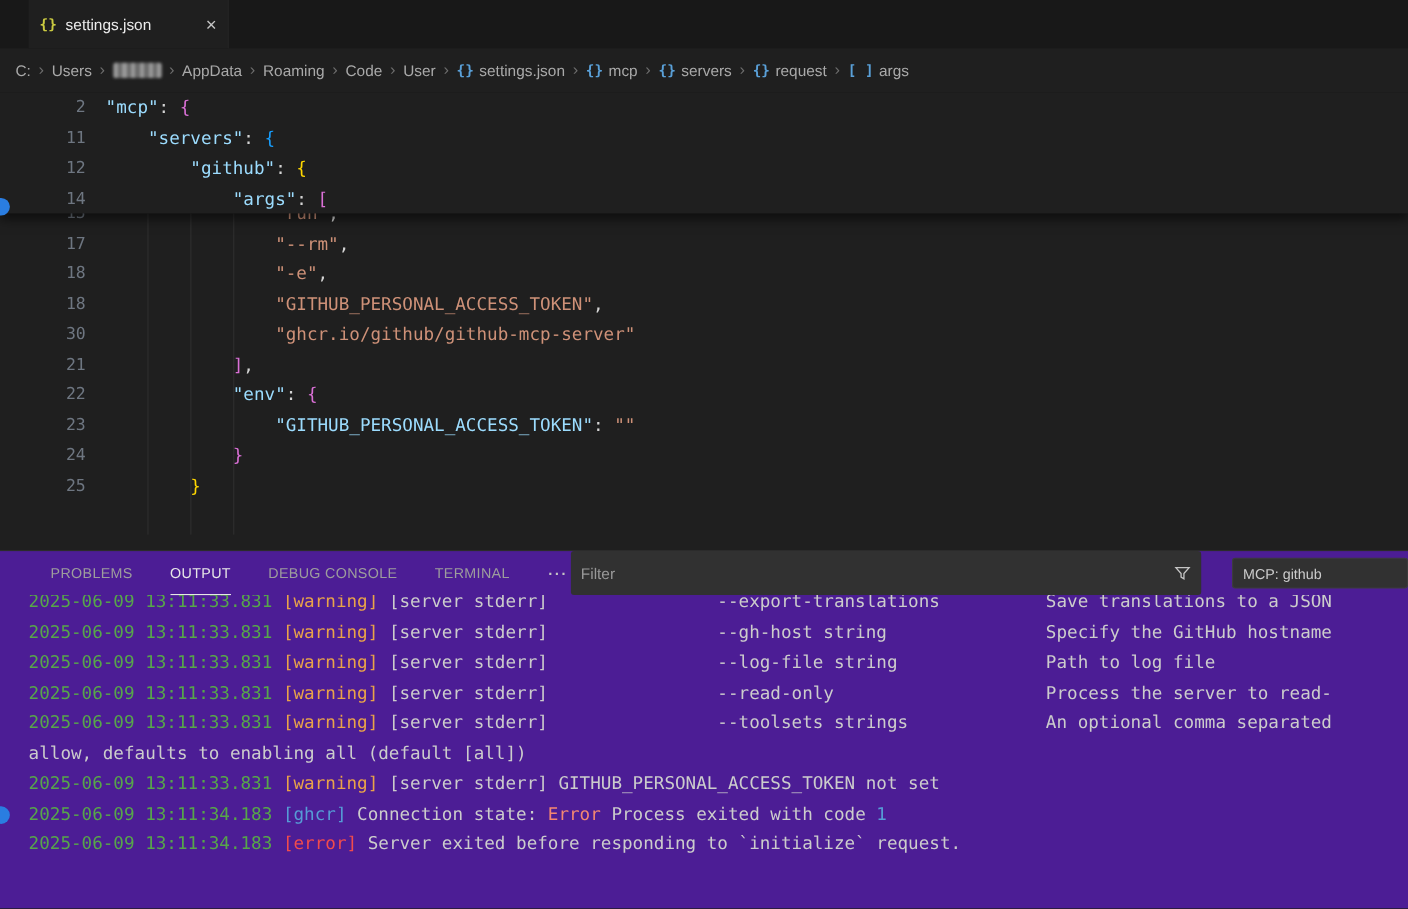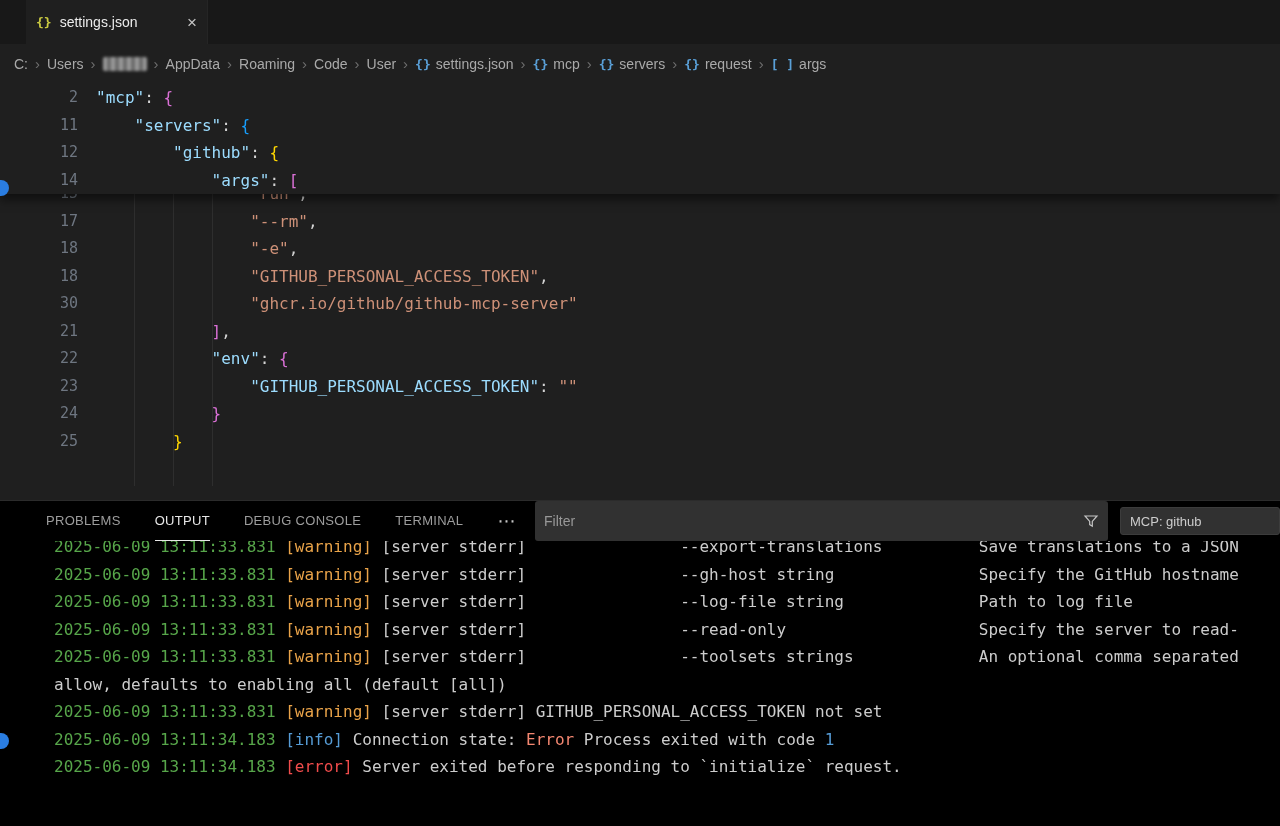--- a/index.html
+++ b/index.html
@@ -36,39 +36,39 @@
           box-shadow:0 6px 9px rgba(0,0,0,.5)}
   .guide{position:absolute;width:1px;top:110px;height:292px;background:rgba(255,255,255,.07);z-index:2}
 
   
   .c-key{color:#9cdcfe}.c-str{color:#ce9178}.c-p{color:#d4d4d4}
   .c-b1{color:#ffd700}.c-b2{color:#da70d6}.c-b3{color:#179fff}
   .c-def{color:#cccccc}.c-ts{color:#57a64a}.c-warn{color:#e9a349}
   .c-err{color:#f14c4c}.c-errw{color:#f48771}.c-info{color:#569cd6}.c-num{color:#569cd6}
 
   
-  .panel{position:absolute;top:500px;left:0;width:1280px;height:326px;background:#000000;
+  .panel{position:absolute;top:500px;left:0;width:1280px;height:326px;background:#4c1d95;
          border-top:1px solid #2b2b2b}
   .panel-header{height:40px;display:flex;align-items:center;padding-left:46px}
   .ptabs{display:flex;align-items:stretch;height:100%;gap:34px}
   .ptab{font-size:13px;color:#9d9d9d;letter-spacing:.3px;display:flex;align-items:center;
         border-bottom:1px solid transparent;cursor:pointer}
   .ptab.active{color:#e7e7e7;border-bottom-color:#e7e7e7}
   .more{color:#c5c5c5;font-size:18px;margin-left:34px;cursor:pointer;align-self:center}
   .filter{margin-left:auto;width:573px;height:40px;background:#313131;border-radius:3px;
           display:flex;align-items:center;padding:16px 9px;gap:8px;flex:none}
   .filter input{flex:1;background:transparent;border:0;outline:0;color:#cccccc;font-size:14px;
                 font-family:"Liberation Sans",sans-serif}
   .filter input::placeholder{color:#989898}
   .funnel{flex:none;display:flex}
   .channel{width:160px;height:28px;background:#313131;border:1px solid #3c3c3c;border-radius:3px;
            color:#cccccc;font-size:13px;display:flex;align-items:center;padding:0 9px;
-           margin-left:12px;flex:none;white-space:nowrap;overflow:hidden;cursor:pointer}
+           margin-left:28px;flex:none;white-space:nowrap;overflow:hidden;cursor:pointer}
   .panel-body{position:absolute;top:40px;left:0;right:0;bottom:0;overflow:hidden}
-  .obody{margin-top:-8px;padding-left:54px}
+  .obody{margin-top:-8px;padding-left:26px}
   .orow{height:27.5px;line-height:27.5px;font-size:16px;font-family:"DejaVu Sans Mono",monospace;
         white-space:pre;color:#cccccc}
 
   
   .dot{position:absolute;left:-7px;width:16px;height:16px;border-radius:50%;background:#2a7de1;z-index:10}
 </style>
 </head>
 <body>
 
 <div class="app">
@@ -177,25 +177,25 @@
           </svg>
         </span>
       </div>
       <div class="channel">MCP: github</div>
     </div>
     <div class="panel-body">
       <div class="obody" id="output-body">
           <div class="orow"><span class="c-ts">2025-06-09 13:11:33.831</span><span class="c-def"> </span><span class="c-warn">[warning]</span><span class="c-def"> [server stderr]</span><span class="c-def">                --export-translations          Save translations to a JSON</span></div>
           <div class="orow"><span class="c-ts">2025-06-09 13:11:33.831</span><span class="c-def"> </span><span class="c-warn">[warning]</span><span class="c-def"> [server stderr]</span><span class="c-def">                --gh-host string               Specify the GitHub hostname</span></div>
           <div class="orow"><span class="c-ts">2025-06-09 13:11:33.831</span><span class="c-def"> </span><span class="c-warn">[warning]</span><span class="c-def"> [server stderr]</span><span class="c-def">                --log-file string              Path to log file</span></div>
-          <div class="orow"><span class="c-ts">2025-06-09 13:11:33.831</span><span class="c-def"> </span><span class="c-warn">[warning]</span><span class="c-def"> [server stderr]</span><span class="c-def">                --read-only                    Specify the server to read-</span></div>
+          <div class="orow"><span class="c-ts">2025-06-09 13:11:33.831</span><span class="c-def"> </span><span class="c-warn">[warning]</span><span class="c-def"> [server stderr]</span><span class="c-def">                --read-only                    Process the server to read-</span></div>
           <div class="orow"><span class="c-ts">2025-06-09 13:11:33.831</span><span class="c-def"> </span><span class="c-warn">[warning]</span><span class="c-def"> [server stderr]</span><span class="c-def">                --toolsets strings             An optional comma separated</span></div>
           <div class="orow"><span class="c-def">allow, defaults to enabling all (default [all])</span></div>
           <div class="orow"><span class="c-ts">2025-06-09 13:11:33.831</span><span class="c-def"> </span><span class="c-warn">[warning]</span><span class="c-def"> [server stderr] GITHUB_PERSONAL_ACCESS_TOKEN not set</span></div>
-          <div class="orow"><span class="c-ts">2025-06-09 13:11:34.183</span><span class="c-def"> </span><span class="c-info">[info]</span><span class="c-def"> Connection state: </span><span class="c-errw">Error</span><span class="c-def"> Process exited with code </span><span class="c-num">1</span></div>
+          <div class="orow"><span class="c-ts">2025-06-09 13:11:34.183</span><span class="c-def"> </span><span class="c-info">[ghcr]</span><span class="c-def"> Connection state: </span><span class="c-errw">Error</span><span class="c-def"> Process exited with code </span><span class="c-num">1</span></div>
           <div class="orow"><span class="c-ts">2025-06-09 13:11:34.183</span><span class="c-def"> </span><span class="c-err">[error]</span><span class="c-def"> Server exited before responding to `initialize` request.</span></div>
         </div>
     </div>
   </div>
 
   <div class="dot" style="top:180px"></div>
   <div class="dot" style="top:733px"></div>
 
 </div>
 

